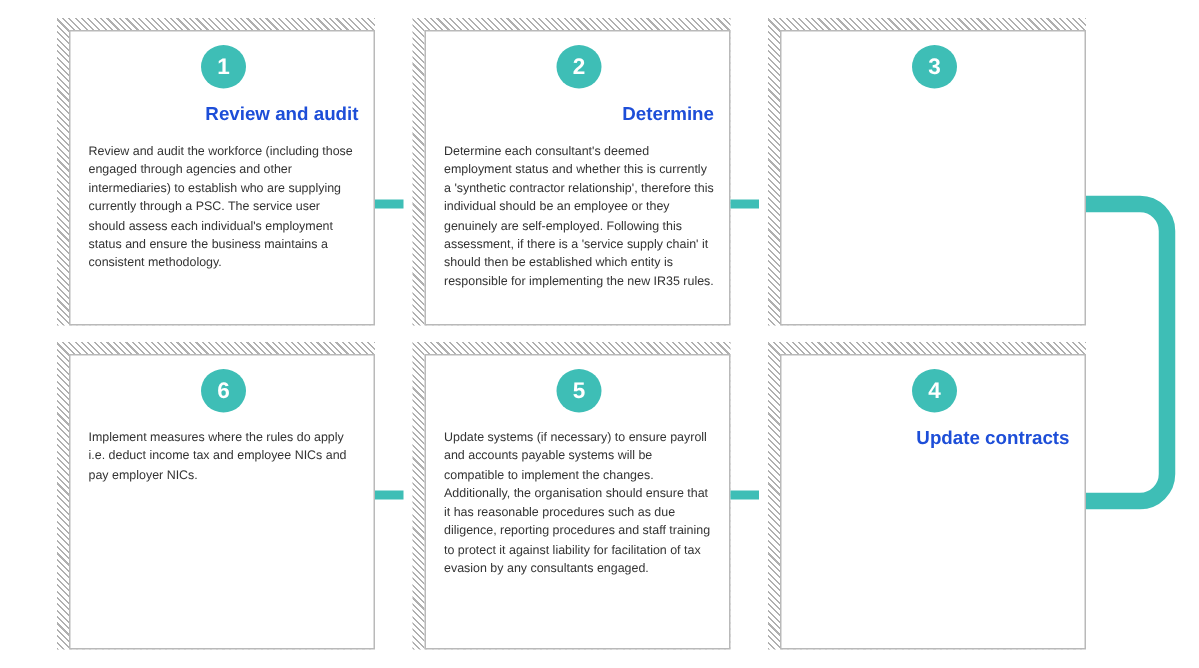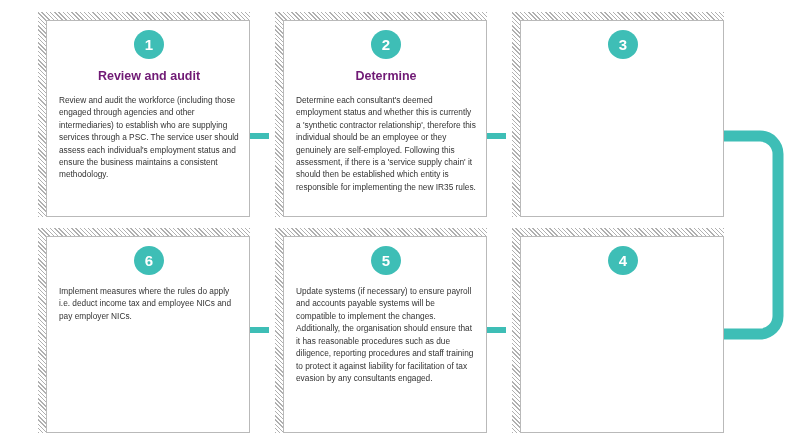--- a/index.html
+++ b/index.html
@@ -61,24 +61,24 @@
     color: #ffffff;
     font-size: 15px;
     font-weight: bold;
     line-height: 29px;
     text-align: center;
     margin: 0 auto;
     letter-spacing: 0;
   }
 
   .card-title {
-    text-align: center;
+    text-align: right;
     font-size: 12.5px;
     font-weight: bold;
-    color: #701a75;
+    color: #1d4ed8;
     margin-top: 11px;
     margin-bottom: 0;
     line-height: 1.1;
   }
 
   .card-text {
     font-size: 8.3px;
     color: #333333;
     line-height: 1.50;
     margin-top: 10px;
@@ -102,21 +102,21 @@
 <body>
 
 <div id="diagram">
 
   <div class="card-shadow" style="left:38px; top:12px; width:212px; height:205px;"></div>
   <div class="card" style="left:46px; top:20px; width:204px; height:197px;">
     <div class="card-body" style="left:0; top:0; width:204px; padding:0;">
       <div style="padding:9px 12px 0 12px;">
         <div class="num-badge">1</div>
         <div class="card-title">Review and audit</div>
-        <div class="card-text">Review and audit the workforce (including those engaged through agencies and other intermediaries) to establish who are supplying services through a PSC. The service user should assess each individual's employment status and ensure the business maintains a consistent methodology.</div>
+        <div class="card-text">Review and audit the workforce (including those engaged through agencies and other intermediaries) to establish who are supplying currently through a PSC. The service user should assess each individual's employment status and ensure the business maintains a consistent methodology.</div>
       </div>
     </div>
   </div>
 
   <div class="connector-bar" style="left:250px; top:133px; width:19px; height:6px;"></div>
 
   <div class="card-shadow" style="left:275px; top:12px; width:212px; height:205px;"></div>
   <div class="card" style="left:283px; top:20px; width:204px; height:197px;">
     <div class="card-body" style="left:0; top:0; width:204px;">
       <div style="padding:9px 12px 0 12px;">
@@ -164,17 +164,18 @@
     </div>
   </div>
 
   <div class="connector-bar" style="left:487px; top:327px; width:19px; height:6px;"></div>
 
   <div class="card-shadow" style="left:512px; top:228px; width:212px; height:205px;"></div>
   <div class="card" style="left:520px; top:236px; width:204px; height:197px;">
     <div class="card-body" style="left:0; top:0; width:204px;">
       <div style="padding:9px 12px 0 12px;">
         <div class="num-badge">4</div>
+        <div class="card-title">Update contracts</div>
       </div>
     </div>
   </div>
 
 </div>
 
 </body></html>

